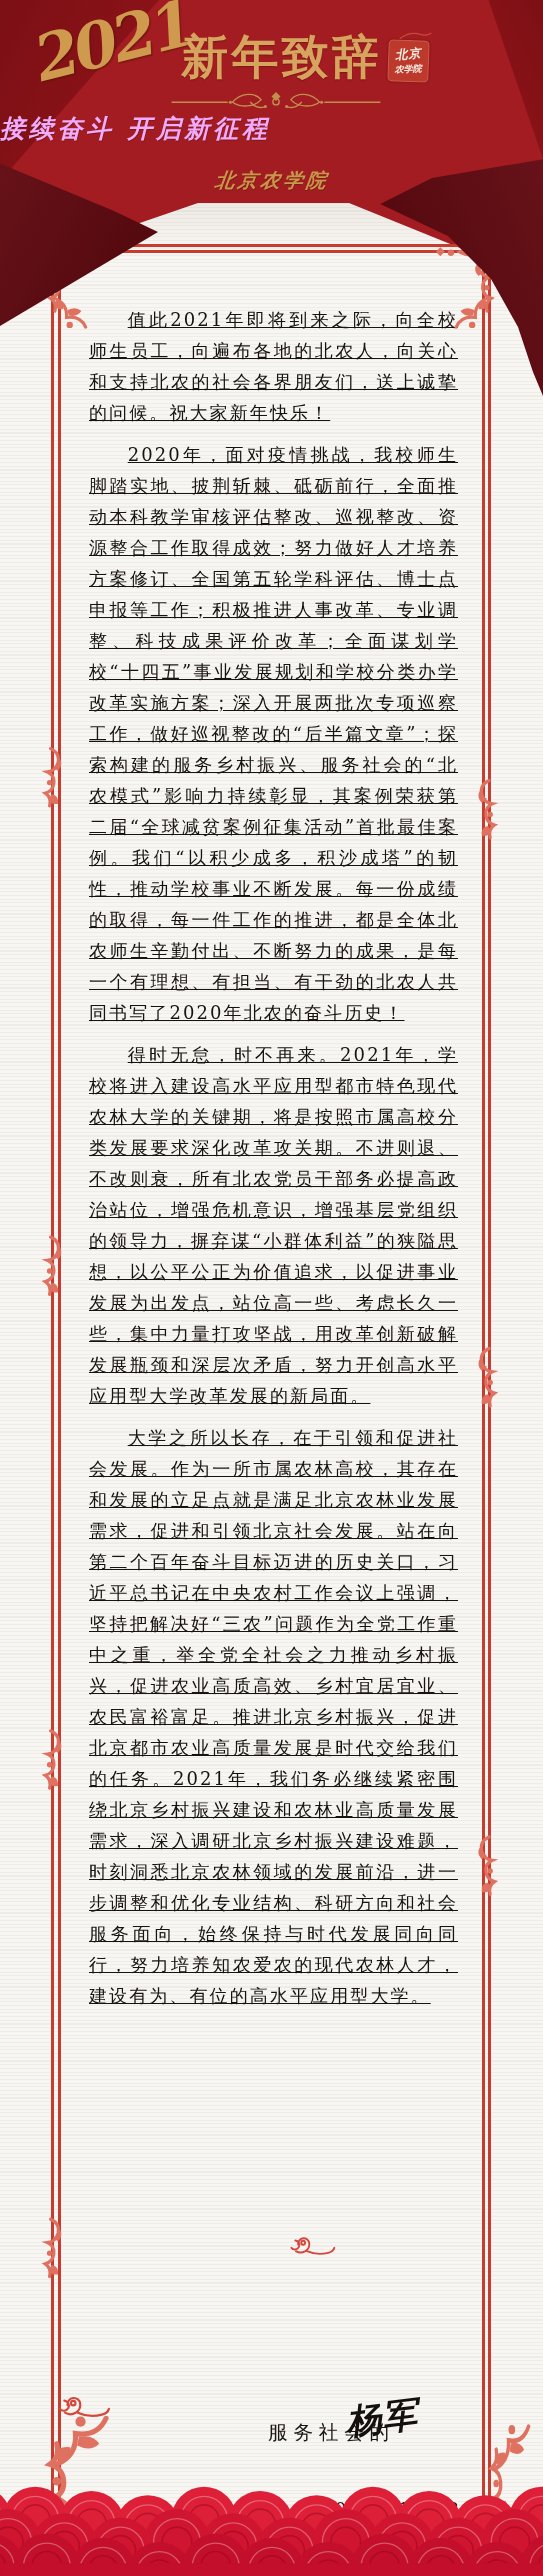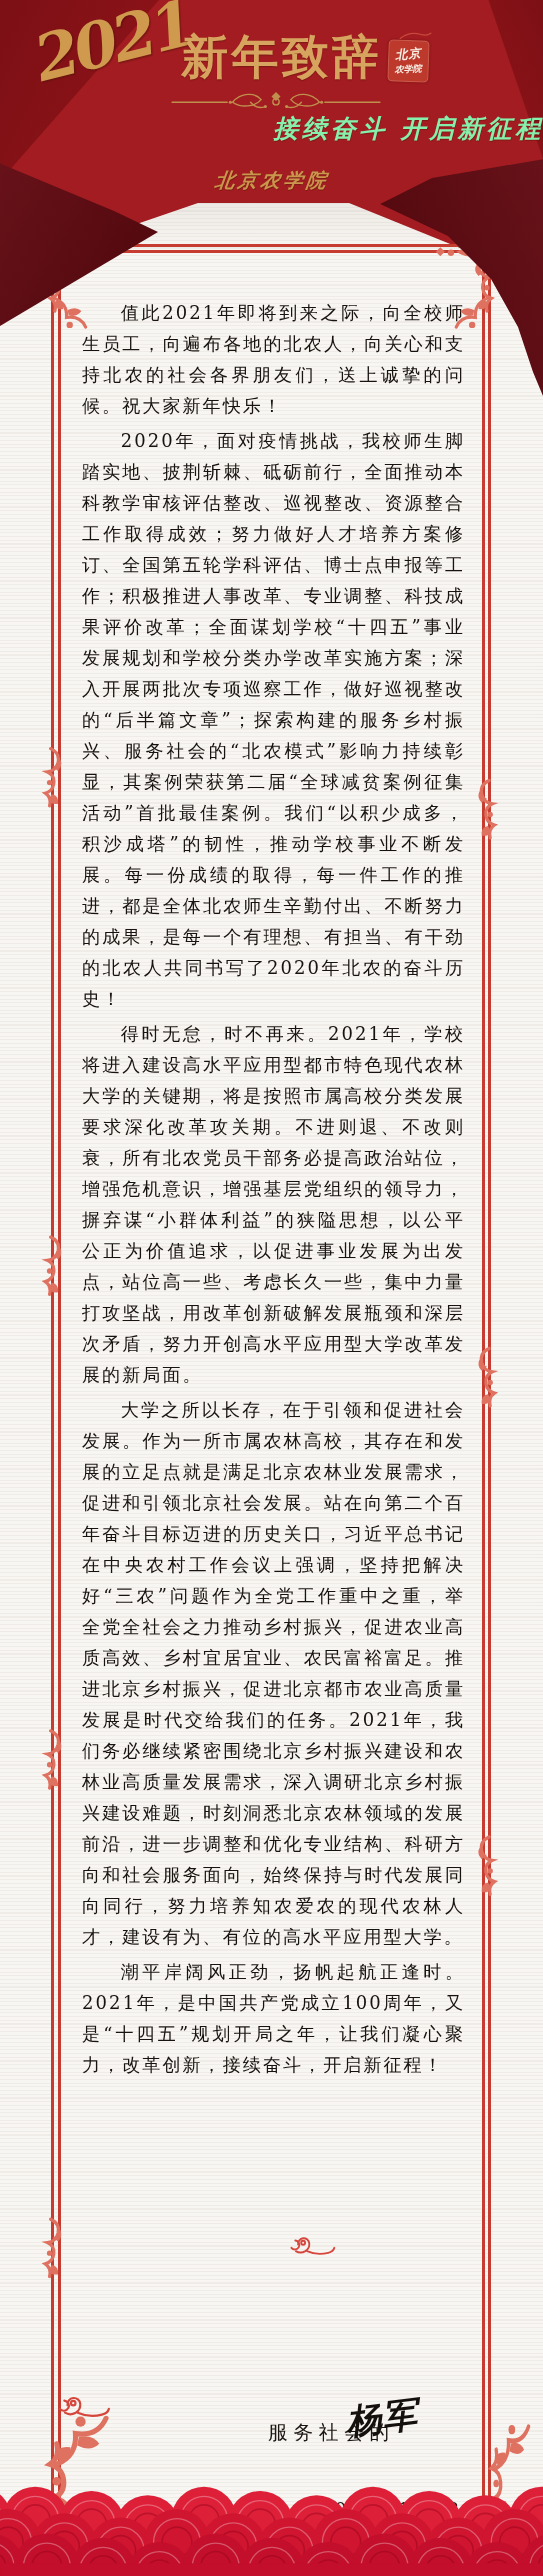--- a/index.html
+++ b/index.html
@@ -22,22 +22,22 @@
     font-size:47px;line-height:47px;font-weight:900;color:#d7a45f;letter-spacing:3.2px;
     text-shadow:0 1.1px 1.1px rgba(70,20,0,.4);}
   .seal{position:absolute;left:388px;top:40px;width:41px;height:42px;background:#bd392c;
     border-radius:4.8px;transform:rotate(2deg);display:flex;flex-direction:column;
     align-items:center;justify-content:center;color:#f7efe4;
     box-shadow:inset 0 0 0 1.1px rgba(255,240,230,.18),0 0 2.1px rgba(80,0,0,.5);}
   .seal .l1{font-size:12.2px;font-weight:700;font-style:italic;transform:rotate(-7deg);letter-spacing:1.1px;}
   .seal .l2{font-size:9px;font-weight:700;font-style:italic;transform:rotate(-4deg);}
   .seal-swirl{position:absolute;left:399px;top:30px;}
   .divider{position:absolute;left:171px;top:89px;}
-  .subtitle{position:absolute;left:0;right:0;top:115px;text-align:right;font-size:25px;
-    line-height:1.1;font-weight:800;font-style:italic;color:#86efac;letter-spacing:3.7px;
+  .subtitle{position:absolute;left:0;right:0;top:115px;text-align:left;font-size:25px;
+    line-height:1.1;font-weight:800;font-style:italic;color:#f0abfc;letter-spacing:3.7px;
     text-shadow:0.5px 1.1px 0.5px rgba(70,20,0,.35);}
   .school{position:absolute;left:0;right:0;top:169px;text-align:center;font-size:19.6px;
     line-height:1.2;font-weight:700;font-style:italic;color:#c9974c;letter-spacing:3.2px;
     transform:skewX(-7deg);text-shadow:0.5px 0.5px 0.5px rgba(70,20,0,.35);}
 
   
   .paper{position:absolute;left:0;top:203px;width:544px;height:2373px;
     background:
       linear-gradient(180deg,rgba(90,70,60,.07),rgba(0,0,0,0) 48px),
       repeating-linear-gradient(180deg,rgba(120,108,96,.07) 0 1.1px,rgba(0,0,0,0) 1.1px 3.7px),
@@ -52,21 +52,21 @@
   .fr-l2{left:58px;top:244px;width:2.7px;height:2254px;}
   .fr-r1{left:482px;top:244px;width:2.7px;height:2254px;}
   .fr-r2{left:488px;top:244px;width:2.7px;height:2254px;}
   .fr-b1{left:119px;top:2528px;width:424px;height:2.7px;background:#e0756a;}
   .fr-b2{left:119px;top:2537px;width:424px;height:1.6px;background:#e0756a;}
 
   
   .body-text{position:absolute;left:78px;top:293px;width:391px;font-size:18px;
     line-height:31px;color:#171310;text-align:justify;text-justify:inter-character;
     letter-spacing:2.1px;}
-  .body-text p{margin:4px;text-indent:2.15em;}
+  .body-text p{margin:11px;text-indent:2.15em;text-decoration:underline;}
 
   .signoff-role{position:absolute;left:268px;top:2419px;font-size:19.6px;color:#1a1512;
     letter-spacing:5.8px;}
   .signoff-name{position:absolute;left:346px;top:2395px;font-size:35px;font-weight:700;
     font-style:italic;color:#14100d;transform:rotate(-7deg);letter-spacing:1.1px;}
   .date{position:absolute;left:305px;top:2497px;width:170px;text-align:right;
     font-size:19.6px;letter-spacing:1.6px;color:#1a1512;}
 
   
   #deco{position:absolute;left:0;top:0;pointer-events:none;}
@@ -131,21 +131,20 @@
   <div class="fr fr-r1"></div>
   <div class="fr fr-r2"></div>
   <div class="fr fr-b1"></div>
   <div class="fr fr-b2"></div>
 
   <div class="body-text">
     <p>值此2021年即将到来之际，向全校师生员工，向遍布各地的北农人，向关心和支持北农的社会各界朋友们，送上诚挚的问候。祝大家新年快乐！</p>
     <p>2020年，面对疫情挑战，我校师生脚踏实地、披荆斩棘、砥砺前行，全面推动本科教学审核评估整改、巡视整改、资源整合工作取得成效；努力做好人才培养方案修订、全国第五轮学科评估、博士点申报等工作；积极推进人事改革、专业调整、科技成果评价改革；全面谋划学校“十四五”事业发展规划和学校分类办学改革实施方案；深入开展两批次专项巡察工作，做好巡视整改的“后半篇文章”；探索构建的服务乡村振兴、服务社会的“北农模式”影响力持续彰显，其案例荣获第二届“全球减贫案例征集活动”首批最佳案例。我们“以积少成多，积沙成塔”的韧性，推动学校事业不断发展。每一份成绩的取得，每一件工作的推进，都是全体北农师生辛勤付出、不断努力的成果，是每一个有理想、有担当、有干劲的北农人共同书写了2020年北农的奋斗历史！</p>
     <p>得时无怠，时不再来。2021年，学校将进入建设高水平应用型都市特色现代农林大学的关键期，将是按照市属高校分类发展要求深化改革攻关期。不进则退、不改则衰，所有北农党员干部务必提高政治站位，增强危机意识，增强基层党组织的领导力，摒弃谋“小群体利益”的狭隘思想，以公平公正为价值追求，以促进事业发展为出发点，站位高一些、考虑长久一些，集中力量打攻坚战，用改革创新破解发展瓶颈和深层次矛盾，努力开创高水平应用型大学改革发展的新局面。</p>
     <p>大学之所以长存，在于引领和促进社会发展。作为一所市属农林高校，其存在和发展的立足点就是满足北京农林业发展需求，促进和引领北京社会发展。站在向第二个百年奋斗目标迈进的历史关口，习近平总书记在中央农村工作会议上强调，坚持把解决好“三农”问题作为全党工作重中之重，举全党全社会之力推动乡村振兴，促进农业高质高效、乡村宜居宜业、农民富裕富足。推进北京乡村振兴，促进北京都市农业高质量发展是时代交给我们的任务。2021年，我们务必继续紧密围绕北京乡村振兴建设和农林业高质量发展需求，深入调研北京乡村振兴建设难题，时刻洞悉北京农林领域的发展前沿，进一步调整和优化专业结构、科研方向和社会服务面向，始终保持与时代发展同向同行，努力培养知农爱农的现代农林人才，建设有为、有位的高水平应用型大学。</p>
-    <p>潮平岸阔风正劲，扬帆起航正逢时。2021年，是中国共产党成立100周年，又是“十四五”规划开局之年，让我们凝心聚力，改革创新，接续奋斗，开启新征程！</p>
   </div>
 
   <div class="signoff-role">服务社会的</div>
   <div class="signoff-name">杨军</div>
   <div class="date">2020年12月31日</div>
 
   <svg id="deco" width="544" height="2576" viewBox="0 0 1024 4852">
     <defs>
       <g id="lace">
         <path d="M0 0 q18 8 14 26 q-4 16 -20 18 q14 6 12 22 q-2 14 -16 18 q12 8 8 24" fill="none" stroke="#df7160" stroke-width="6" stroke-linecap="round"></path>

